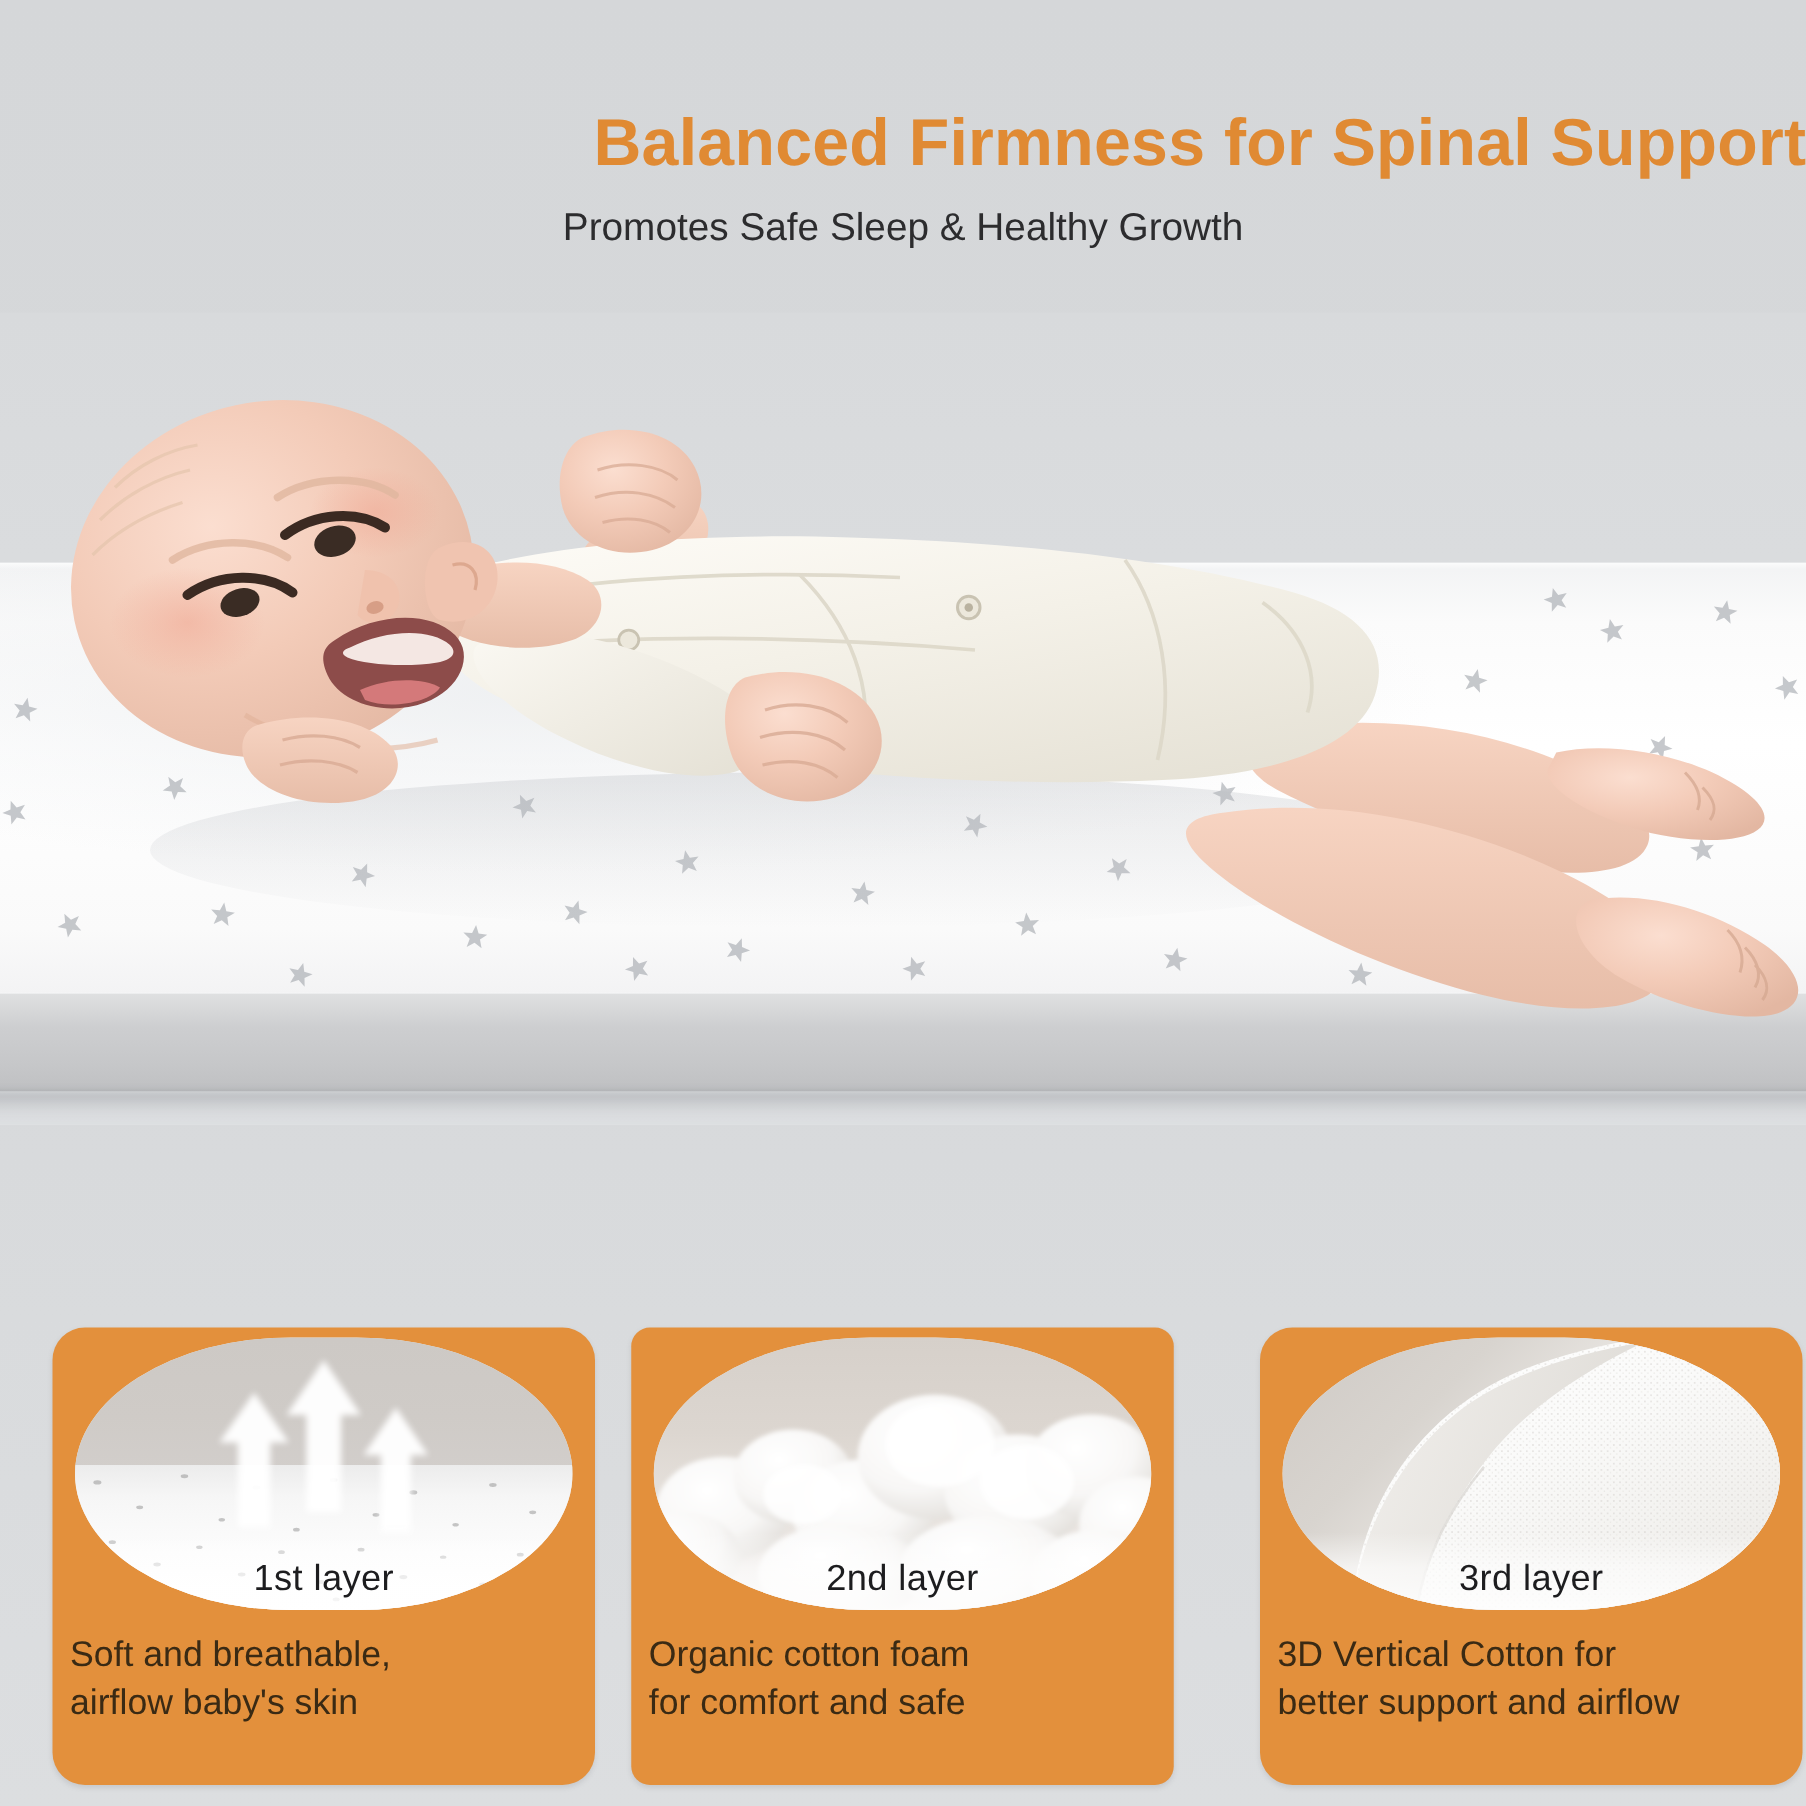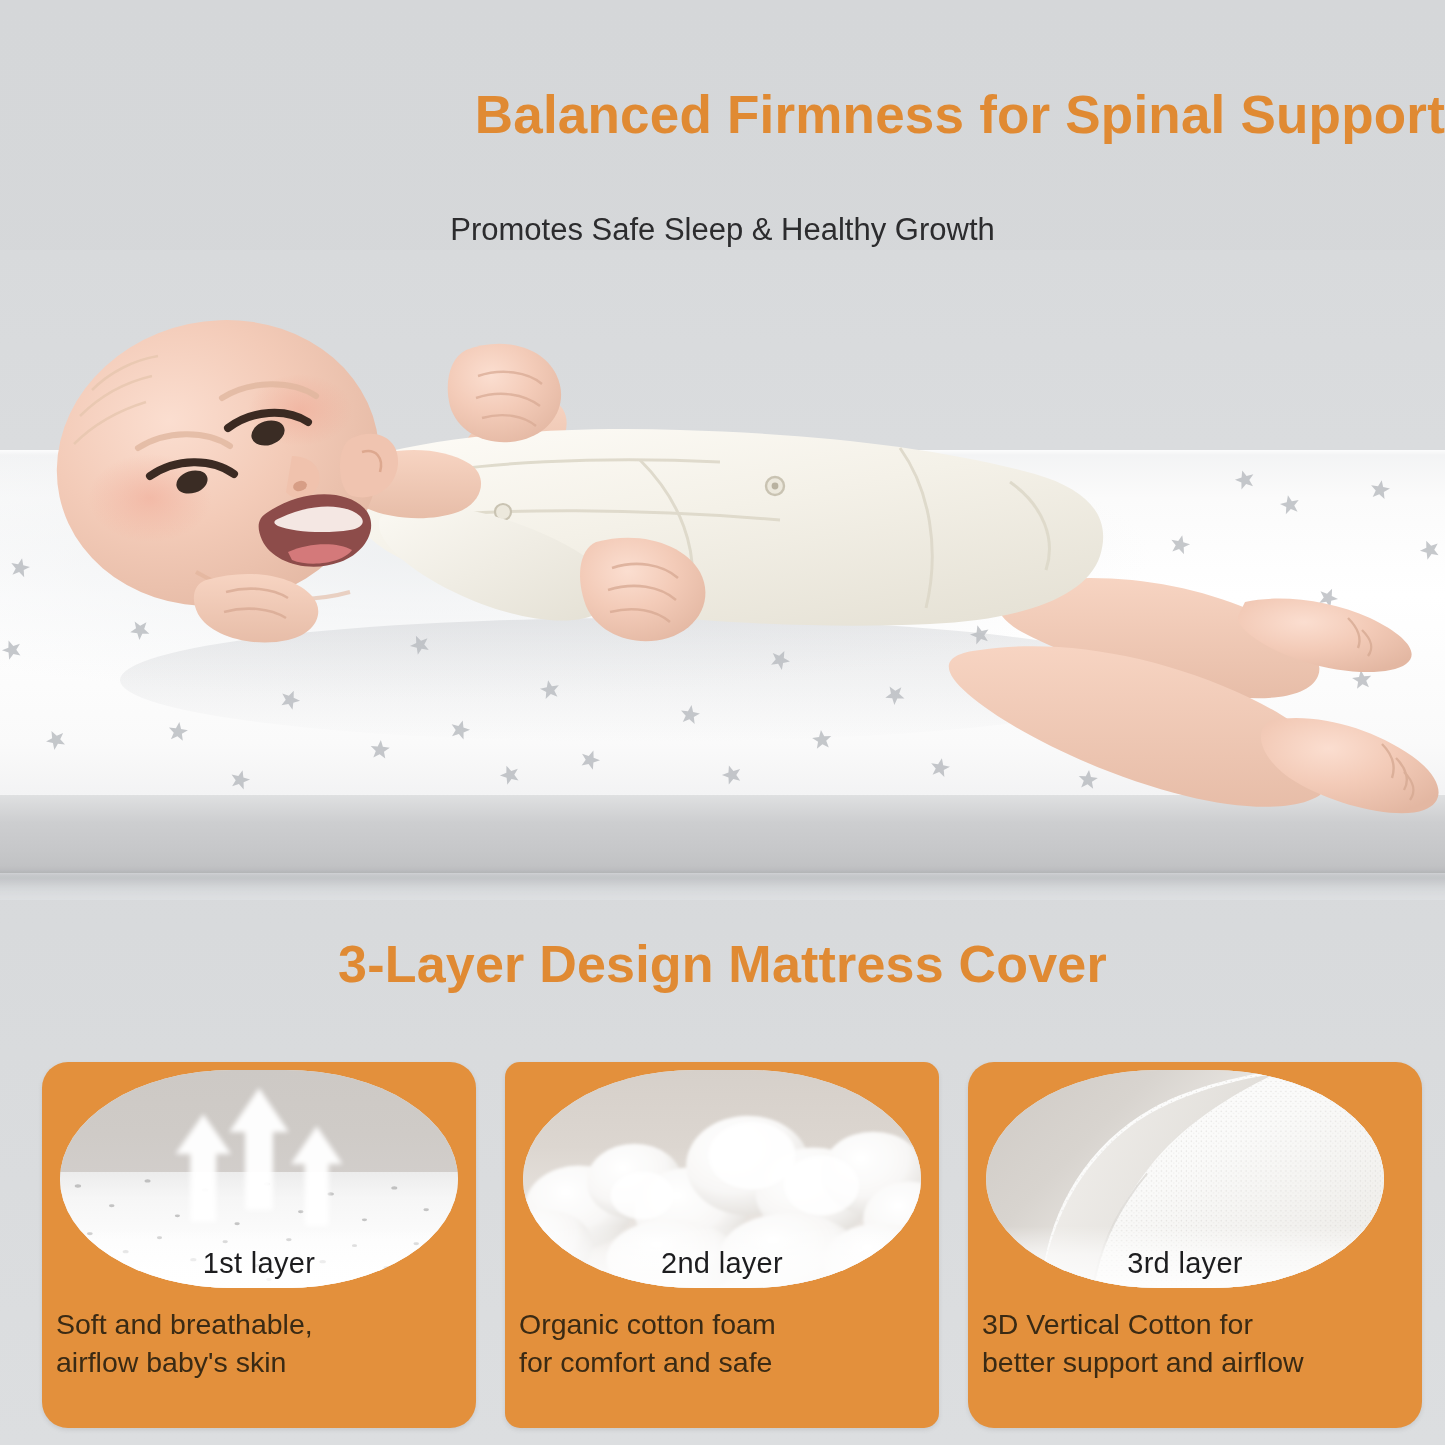--- a/index.html
+++ b/index.html
@@ -43,21 +43,20 @@
     position: absolute;
     left: 0;
     top: 166px;
     width: 1445px;
     text-align: center;
     color: #2c2c2e;
     font-size: 31px;
     font-weight: normal;
     line-height: 1;
     white-space: nowrap;
-    margin-top: 48px;
   }
 
   
   .hero {
     position: absolute;
     left: 0;
     top: 250px;
     width: 1445px;
     height: 650px;
     overflow: hidden;
@@ -124,21 +123,21 @@
     position: absolute;
     top: 0;
     width: 434px;
     height: 366px;
     background: #e3903c;
     border-radius: 26px;
     box-shadow: 0 2px 4px rgba(110,110,115,0.18);
   }
   #card-1 { left: 42px; }
   #card-2 { left: 505px; border-radius: 15px; }
-  #card-3 { left: 968px; padding-left: 20px; }
+  #card-3 { left: 1008px; }
 
   .card-photo {
     position: absolute;
     left: 18px;
     top: 8px;
     width: 398px;
     height: 218px;
     border-radius: 190px / 120px;
     overflow: hidden;
     background: #eceae7;
@@ -407,21 +406,20 @@
       </g>
 
       <g stroke="#e6c6ae" stroke-width="2.6" fill="none" opacity="0.75">
         <path d="M92,140 C110,122 134,110 158,106"></path>
         <path d="M80,166 C100,146 126,132 152,126"></path>
         <path d="M74,194 C94,174 120,160 146,152"></path>
       </g>
     </svg>
   </div>
 
-  <div class="headline" id="headline-2">3-Layer Design Mattress Cover</div>
 
   <div class="cards">
 
     <div class="card" id="card-1">
       <div class="card-photo">
         <div class="photo-art">
           <div class="c1-sky"></div>
           <div class="c1-surface"></div>
           <svg class="c1-specks" viewBox="0 0 400 116" preserveAspectRatio="none">
             <g fill="#8f8f8f">

